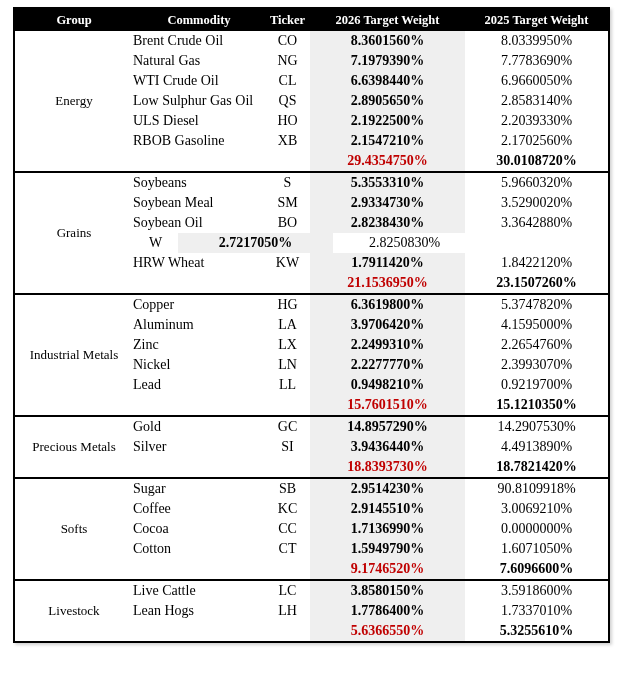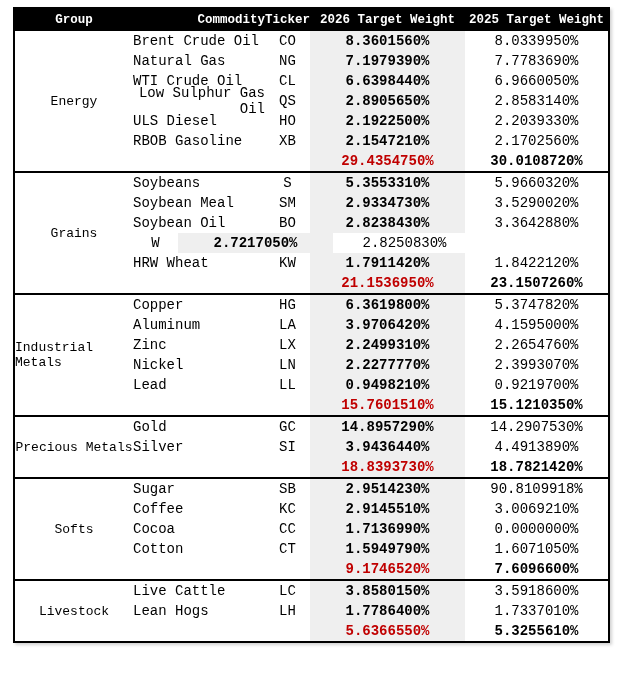--- a/index.html
+++ b/index.html
@@ -1,39 +1,39 @@
 <!DOCTYPE html>
 <html><head>
 <meta charset="utf-8">
 <style>
   html,body{margin:0;padding:0;background:#ffffff;}
   .canvas{
     position:relative;
     width:624px;height:674px;
     background:#ffffff;
-    font-family:Liberation Mono, monospace;
+    font-family:Liberation Serif, serif;
     color:var(--text,#000);
     overflow:hidden;
   }
   .weights-table{
     position:absolute;left:13px;top:7px;width:597px;
     box-sizing:border-box;
     border:2px solid var(--border,#000);
     background:#ffffff;
     box-shadow:2px 2px 3px rgba(0,0,0,0.18);
   }
   .header-row{
     display:flex;height:22px;align-items:center;
     background:var(--header-bg,#000);
     color:var(--header-text,#fff);
     font-weight:bold;font-size:12.5px;
   }
   .hcell{box-sizing:border-box;}
   .col-group{width:118px;text-align:center;}
-  .col-commodity{width:132px;text-align:right;}
+  .col-commodity{width:132px;text-align:center;}
   .col-ticker{width:45px;text-align:center;}
   .col-w2026{width:155px;text-align:center;}
   .col-w2025{width:143px;text-align:center;}
 
   .section{display:flex;}
   .section + .section{border-top:2px solid var(--border,#000);}
   .group-cell{
     width:118px;display:flex;align-items:center;justify-content:center;
     font-size:13px;
   }

